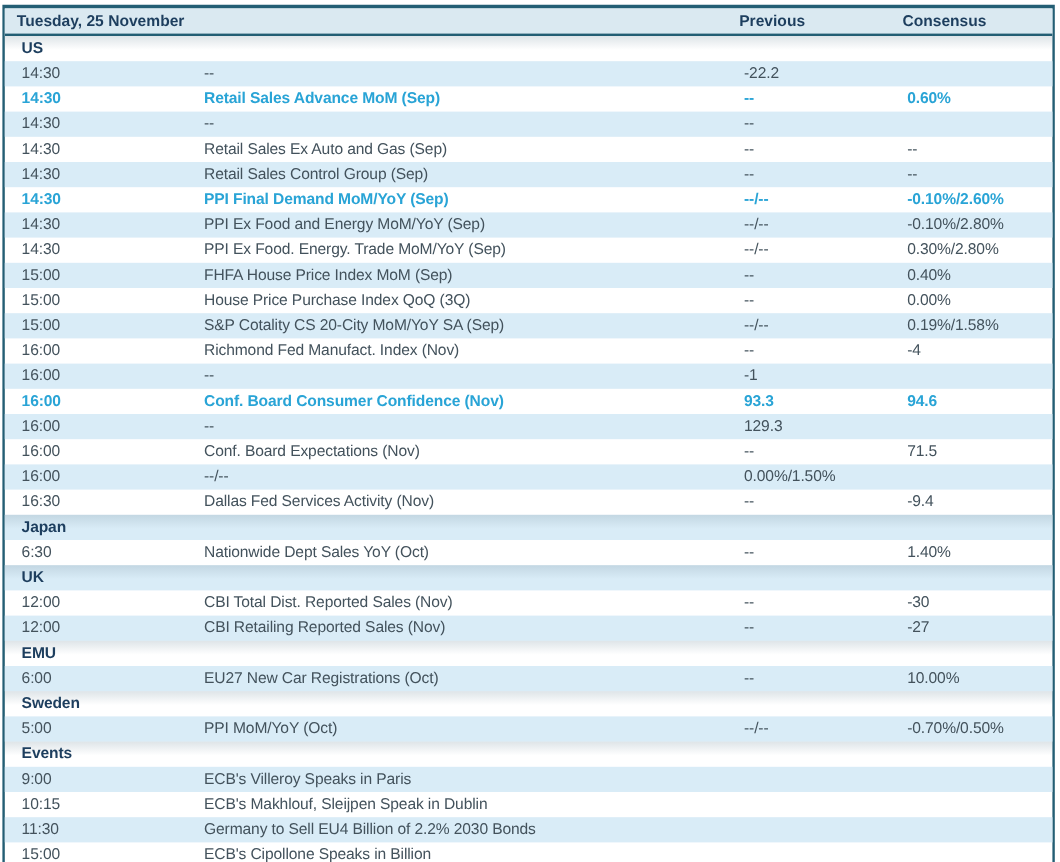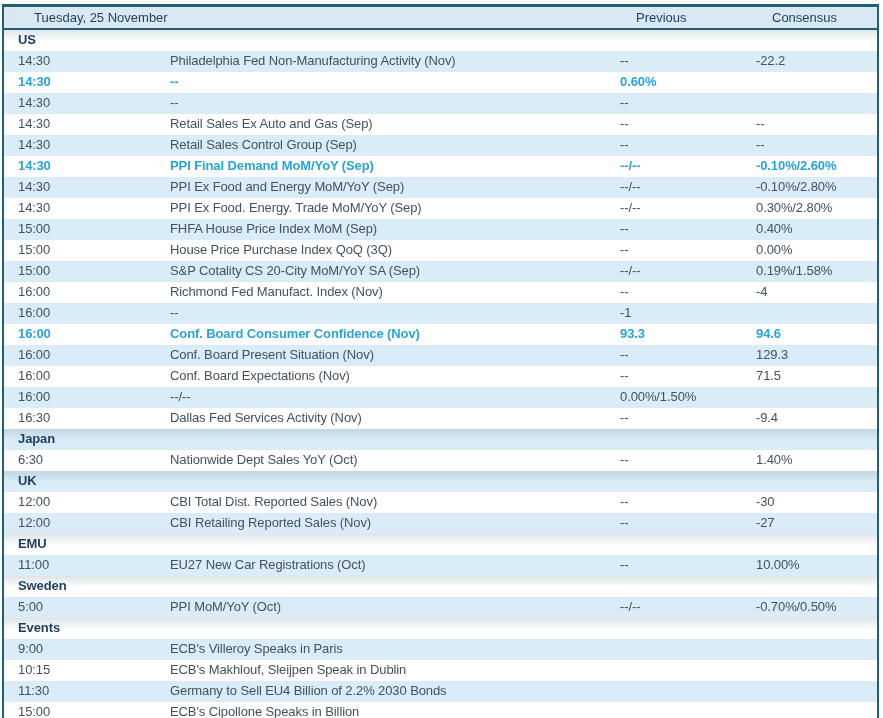--- a/index.html
+++ b/index.html
@@ -30,25 +30,25 @@
     font-size: 13px;
     letter-spacing: -0.1px;
     color: var(--body-text, #43525c);
     white-space: nowrap;
     overflow: hidden;
   }
   .row.alt { background-color: var(--row-alt, #d9ecf7); }
   .hdr {
     display: grid;
     grid-template-columns: 602px 136px auto;
-    padding-left: 30px;
+    padding-left: 10px;
     height: 21px;
     line-height: 21px;
     font-size: 13px;
-    font-weight: normal;
+    font-weight: bold;
     color: var(--header-text, #1d3e5e);
     background-color: var(--header-bg, #dae9f1);
     border-bottom: 2px solid var(--border, #235e74);
     white-space: nowrap;
   }
   .row.section {
     grid-template-columns: auto;
     font-weight: bold;
     color: var(--header-text, #1d3e5e);
     background-image: linear-gradient(to bottom, rgba(137,160,173,0.28), rgba(137,160,173,0) 55%);
@@ -67,26 +67,26 @@
     <span class="cell">Tuesday, 25 November</span>
     <span class="cell">Previous</span>
     <span class="cell">Consensus</span>
   </div>
   <div id="rows">
       <div class="row section">
         <span class="cell">US</span>
       </div>
       <div class="row alt">
         <span class="cell">14:30</span>
-        <span class="cell">Philadelphia Fed Non-Manufacturing Activity (Nov)</span>
         <span class="cell">--</span>
         <span class="cell">-22.2</span>
       </div>
       <div class="row hl">
         <span class="cell">14:30</span>
+        <span class="cell">Retail Sales Advance MoM (Sep)</span>
         <span class="cell">--</span>
         <span class="cell">0.60%</span>
       </div>
       <div class="row alt">
         <span class="cell">14:30</span>
         <span class="cell">--</span>
         <span class="cell">--</span>
       </div>
       <div class="row">
         <span class="cell">14:30</span>
@@ -148,21 +148,20 @@
         <span class="cell">-1</span>
       </div>
       <div class="row hl">
         <span class="cell">16:00</span>
         <span class="cell">Conf. Board Consumer Confidence (Nov)</span>
         <span class="cell">93.3</span>
         <span class="cell">94.6</span>
       </div>
       <div class="row alt">
         <span class="cell">16:00</span>
-        <span class="cell">Conf. Board Present Situation (Nov)</span>
         <span class="cell">--</span>
         <span class="cell">129.3</span>
       </div>
       <div class="row">
         <span class="cell">16:00</span>
         <span class="cell">Conf. Board Expectations (Nov)</span>
         <span class="cell">--</span>
         <span class="cell">71.5</span>
       </div>
       <div class="row alt">
@@ -197,21 +196,21 @@
       <div class="row alt">
         <span class="cell">12:00</span>
         <span class="cell">CBI Retailing Reported Sales (Nov)</span>
         <span class="cell">--</span>
         <span class="cell">-27</span>
       </div>
       <div class="row section">
         <span class="cell">EMU</span>
       </div>
       <div class="row alt">
-        <span class="cell">11:00</span>
+        <span class="cell">6:00</span>
         <span class="cell">EU27 New Car Registrations (Oct)</span>
         <span class="cell">--</span>
         <span class="cell">10.00%</span>
       </div>
       <div class="row section">
         <span class="cell">Sweden</span>
       </div>
       <div class="row alt">
         <span class="cell">5:00</span>
         <span class="cell">PPI MoM/YoY (Oct)</span>

